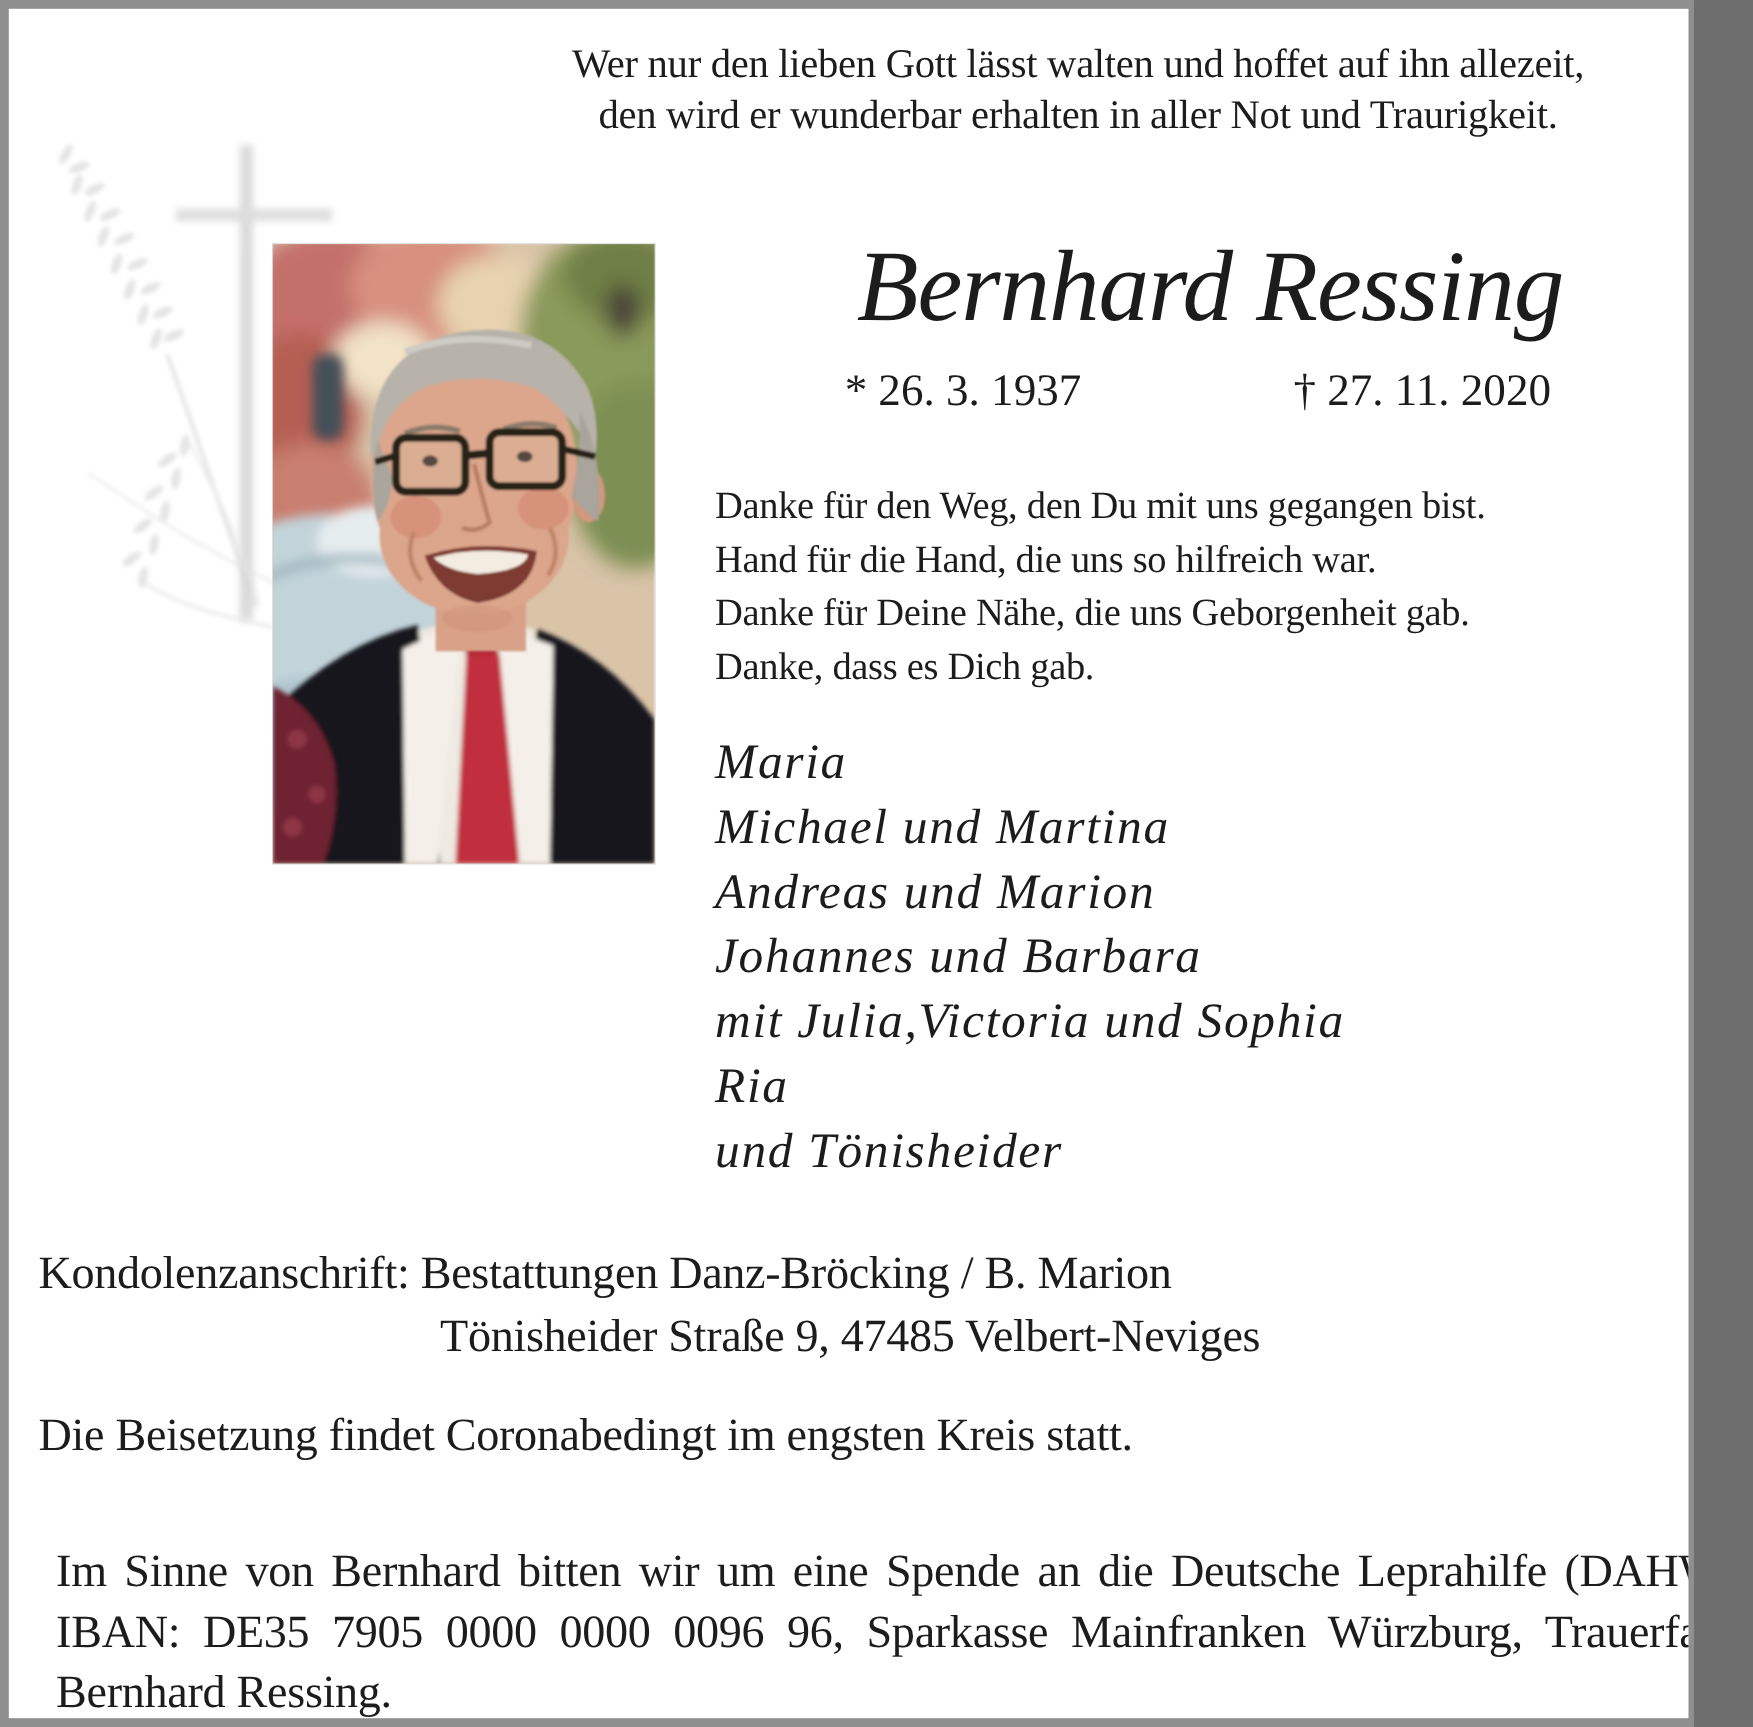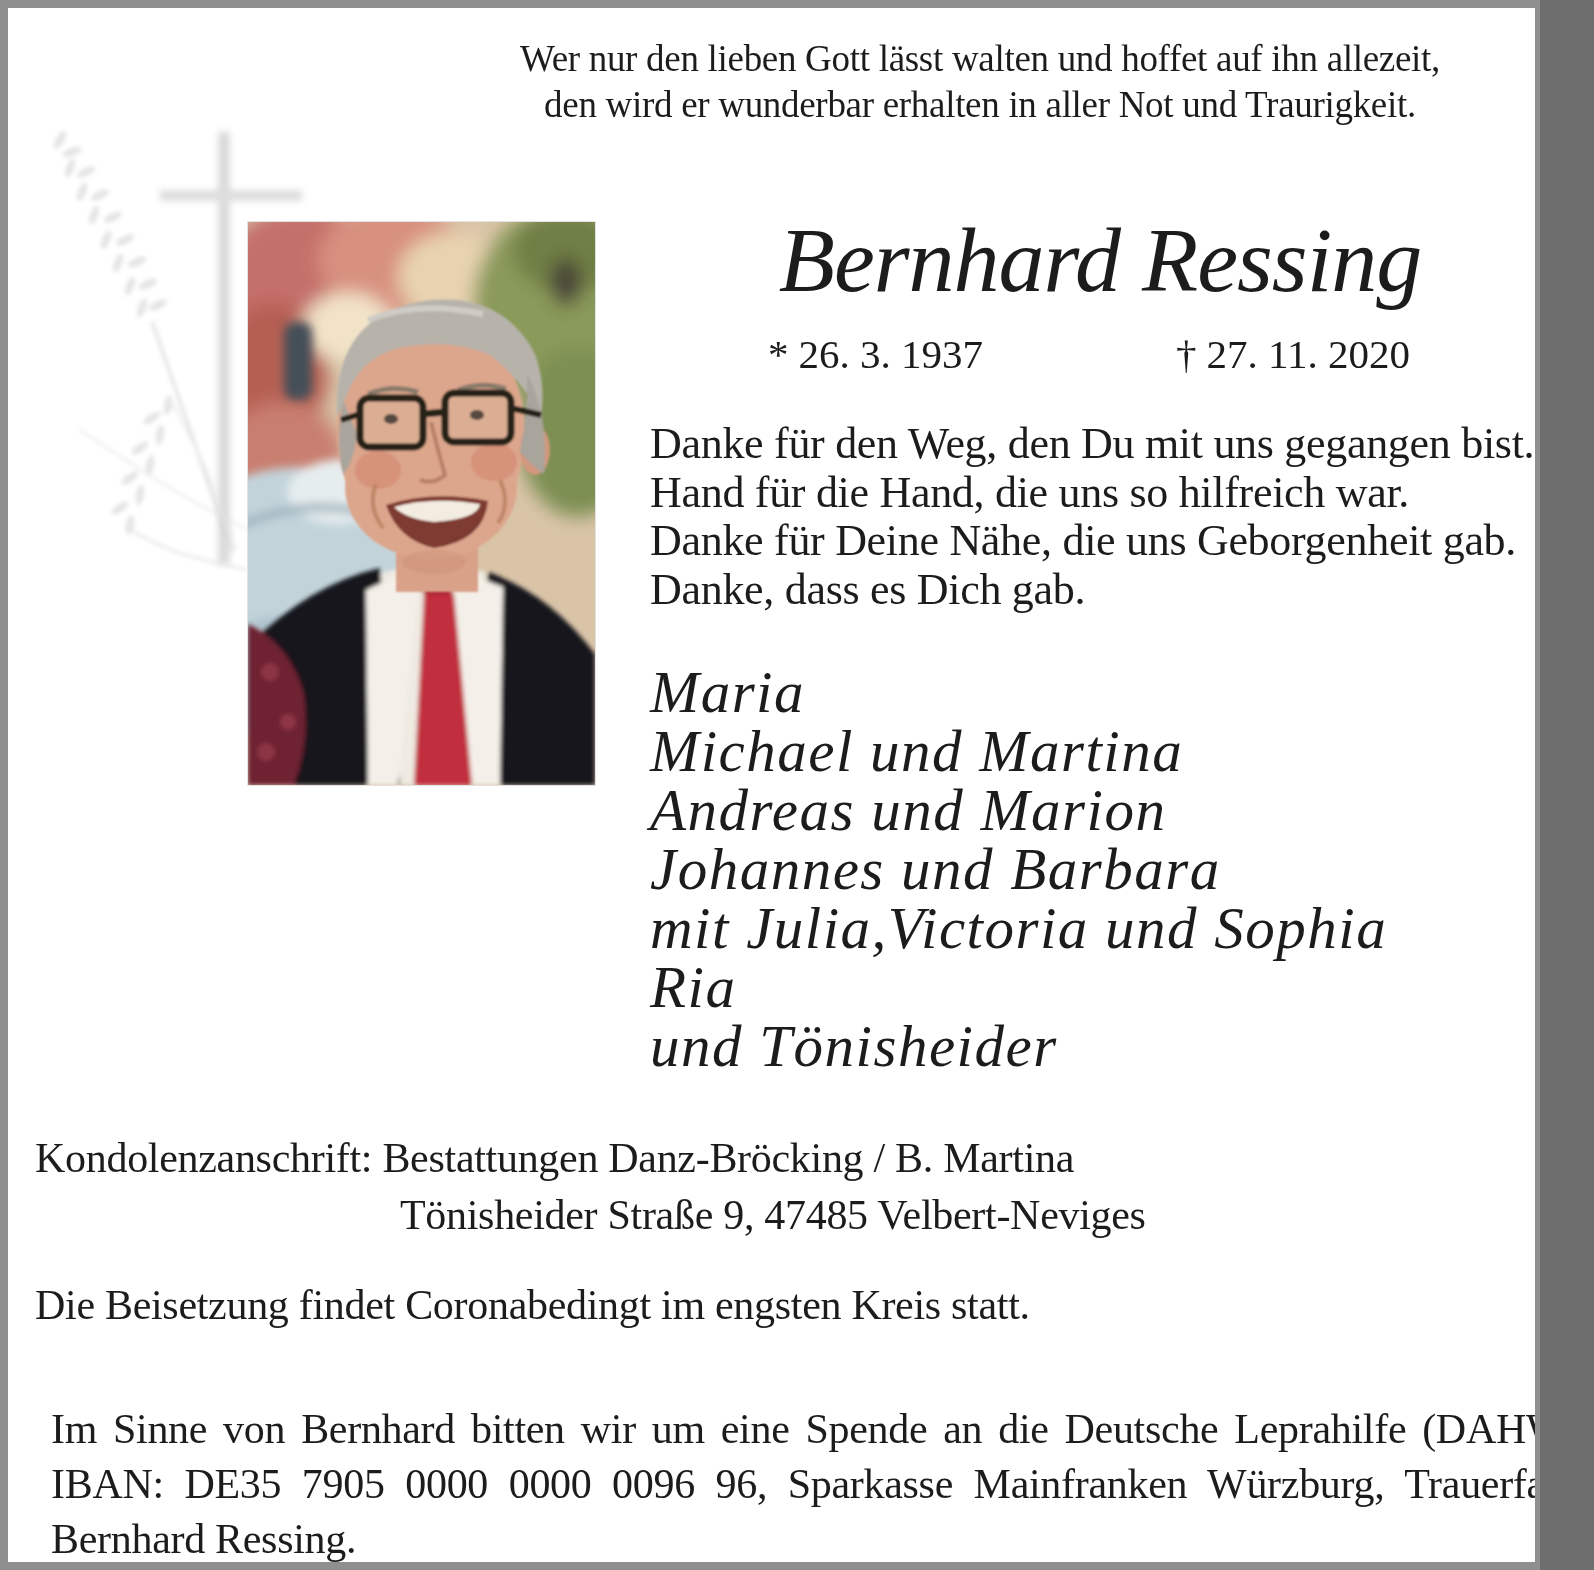--- a/index.html
+++ b/index.html
@@ -7,23 +7,23 @@
   .card{position:absolute;left:8px;top:8px;right:5px;bottom:8px;background:#ffffff;overflow:hidden;}
   .abs{position:absolute;}
 
   .verse{left:382px;top:28px;width:1180px;text-align:center;font-size:37px;line-height:46px;letter-spacing:-0.3px;}
 
   .name{left:632px;top:202px;width:920px;text-align:center;font-style:italic;font-size:92px;line-height:100px;letter-spacing:-1px;}
 
   .dates{left:632px;top:322px;width:920px;display:flex;justify-content:space-between;box-sizing:border-box;padding-left:128px;padding-right:150px;font-size:41px;line-height:48px;align-items:center;}
   .dates .sym{display:inline-block;margin-right:10px;}
 
-  .thanks{left:642px;top:412px;width:910px;font-size:44px;line-height:48.5px;letter-spacing:-0.3px;}
-
-  .family{left:642px;top:655px;width:910px;font-style:italic;font-size:59px;line-height:59px;letter-spacing:1.5px;}
+  .thanks{left:642px;top:428px;width:910px;font-size:35px;line-height:48.5px;letter-spacing:-0.3px;}
+
+  .family{left:642px;top:655px;width:910px;font-style:italic;font-size:45px;line-height:59px;letter-spacing:1.5px;}
 
   .condolence{left:27px;top:1122px;width:1530px;font-size:42px;line-height:57px;letter-spacing:-0.3px;}
   .condolence .indent{padding-left:365px;}
 
   .burial{left:27px;top:1272px;width:1530px;font-size:42px;line-height:50px;letter-spacing:-0.3px;}
 
   .donation{left:27px;top:1378px;width:1528px;font-size:42px;line-height:55px;text-align:justify;letter-spacing:-0.3px;margin:16px;}
 
   .photo{left:240px;top:214px;width:347px;height:563px;box-shadow:0 0 0 1px #e2e2e2;}
   .watermark{left:12px;top:92px;width:300px;height:480px;}
@@ -195,21 +195,21 @@
       <div>Maria</div>
       <div>Michael und Martina</div>
       <div>Andreas und Marion</div>
       <div>Johannes und Barbara</div>
       <div>mit Julia,Victoria und Sophia</div>
       <div>Ria</div>
       <div>und Tönisheider</div>
     </div>
 
     <div class="abs condolence">
-      <div><span>Kondolenzanschrift:</span> <span>Bestattungen Danz-Bröcking / B. Martina</span></div>
+      <div><span>Kondolenzanschrift:</span> <span>Bestattungen Danz-Bröcking / B. Marion</span></div>
       <div class="indent">Tönisheider Straße 9, 47485 Velbert-Neviges</div>
     </div>
 
     <div class="abs burial">Die Beisetzung findet Coronabedingt im engsten Kreis statt.</div>
 
     <p class="abs donation">Im Sinne von Bernhard bitten wir um eine Spende an die Deutsche Leprahilfe (DAHW) IBAN: DE35 7905 0000 0000 0096 96, Sparkasse Mainfranken Würzburg, Trauerfall: Bernhard Ressing.</p>
 
   </div>
 </div>
 

